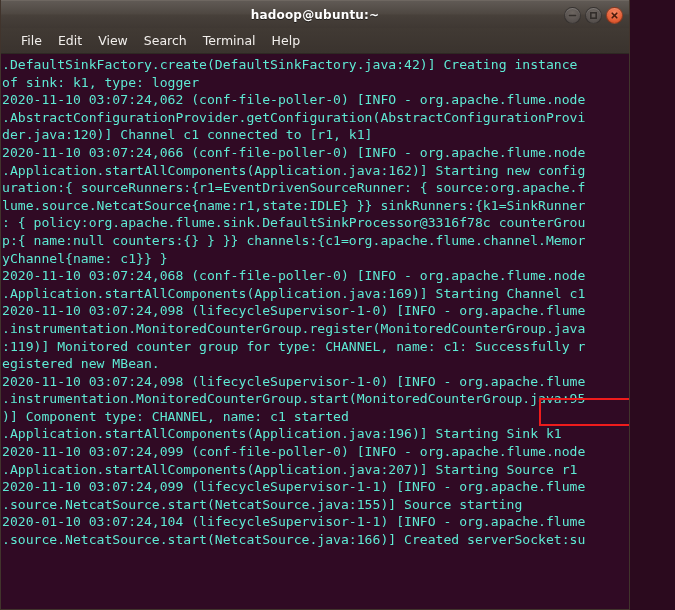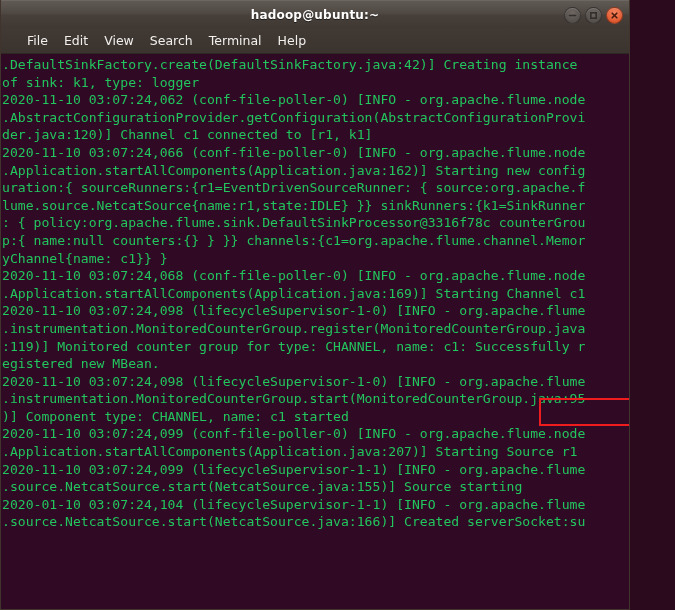--- a/index.html
+++ b/index.html
@@ -83,21 +83,21 @@
   }
   .wc-close svg line { stroke: #4a1c0c; }
 
   
   #menubar {
     height: 26px;
     min-height: 26px;
     background: linear-gradient(to bottom, #413a34 0%, #3a332e 100%);
     display: flex;
     align-items: center;
-    padding-left: 18px;
+    padding-left: 12px;
     box-sizing: border-box;
     border-bottom: 1px solid #2e2823;
   }
   .menu-item {
     font-family: "DejaVu Sans", "Liberation Sans", sans-serif;
     font-size: 12.5px;
     color: #f2efec;
     padding: 2px 8px 3px 8px;
     border-radius: 2px;
     user-select: none;
@@ -115,21 +115,21 @@
   }
   #term-lines {
     position: relative;
     z-index: 1;
   }
   .term-line {
     font-family: "DejaVu Sans Mono", "Liberation Mono", monospace;
     font-size: 13.1px;
     line-height: 17.6px;
     height: 17.6px;
-    color: #22c55e;
+    color: #5eead4;
     white-space: pre;
     letter-spacing: 0px;
     overflow: hidden;
   }
 
   
   .annot-box {
     position: absolute;
     border: 2px solid #ee1c1c;
     z-index: 3;
@@ -202,20 +202,21 @@
         <div class="term-line">yChannel{name: c1}} }</div>
         <div class="term-line">2020-11-10 03:07:24,068 (conf-file-poller-0) [INFO - org.apache.flume.node</div>
         <div class="term-line">.Application.startAllComponents(Application.java:169)] Starting Channel c1</div>
         <div class="term-line">2020-11-10 03:07:24,098 (lifecycleSupervisor-1-0) [INFO - org.apache.flume</div>
         <div class="term-line">.instrumentation.MonitoredCounterGroup.register(MonitoredCounterGroup.java</div>
         <div class="term-line">:119)] Monitored counter group for type: CHANNEL, name: c1: Successfully r</div>
         <div class="term-line">egistered new MBean.</div>
         <div class="term-line">2020-11-10 03:07:24,098 (lifecycleSupervisor-1-0) [INFO - org.apache.flume</div>
         <div class="term-line">.instrumentation.MonitoredCounterGroup.start(MonitoredCounterGroup.java:95</div>
         <div class="term-line">)] Component type: CHANNEL, name: c1 started</div>
+        <div class="term-line">.Application.startAllComponents(Application.java:196)] Starting Sink k1</div>
         <div class="term-line">2020-11-10 03:07:24,099 (conf-file-poller-0) [INFO - org.apache.flume.node</div>
         <div class="term-line">.Application.startAllComponents(Application.java:207)] Starting Source r1</div>
         <div class="term-line">2020-11-10 03:07:24,099 (lifecycleSupervisor-1-1) [INFO - org.apache.flume</div>
         <div class="term-line">.source.NetcatSource.start(NetcatSource.java:155)] Source starting</div>
         <div class="term-line">2020-01-10 03:07:24,104 (lifecycleSupervisor-1-1) [INFO - org.apache.flume</div>
         <div class="term-line">.source.NetcatSource.start(NetcatSource.java:166)] Created serverSocket:su</div>
       </div>
 
     <div class="annot-box" id="annot-success"></div>
 

